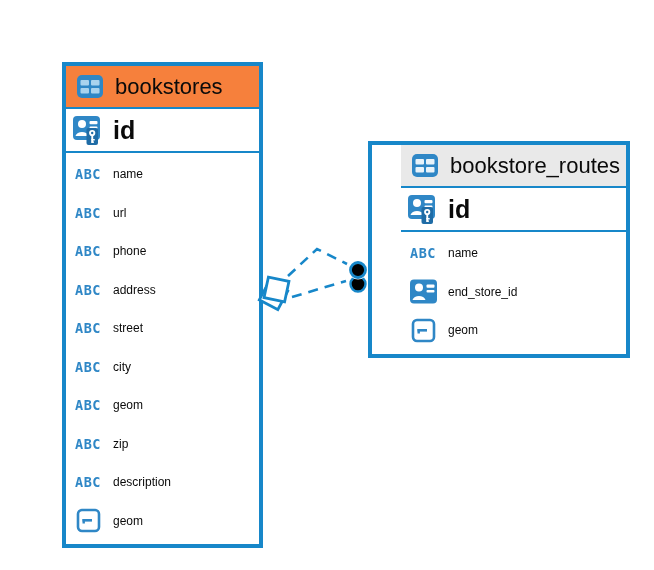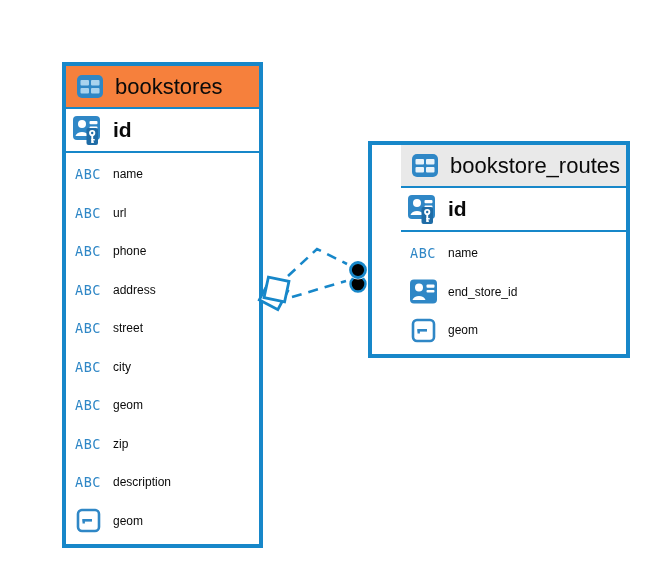--- a/index.html
+++ b/index.html
@@ -44,24 +44,24 @@
   }
   .rows{padding:2px 0 4px 0;}
   .row{
     display:flex;align-items:center;gap:9px;
     padding-left:6px;
     background:#fff;
   }
   .left .row{height:38.5px;}
   .right .row{height:38.5px;}
   .row .label,.pk-row .label{font-size:12px;}
-  .pk-row .label{font-size:21px;}
+  .pk-row .label{font-size:25px;}
   .icon{display:inline-flex;align-items:center;justify-content:center;width:32px;flex:0 0 32px;}
   .abc{
-    font-weight:400;
+    font-weight:700;
     font-size:13.5px;
     letter-spacing:0.5px;
     color:var(--icon-blue);
     font-family:"DejaVu Sans Mono","Liberation Mono",monospace;
   }
   #edge-layer{
     position:absolute;left:0;top:0;width:654px;height:570px;
     pointer-events:none;
   }
 </style>

